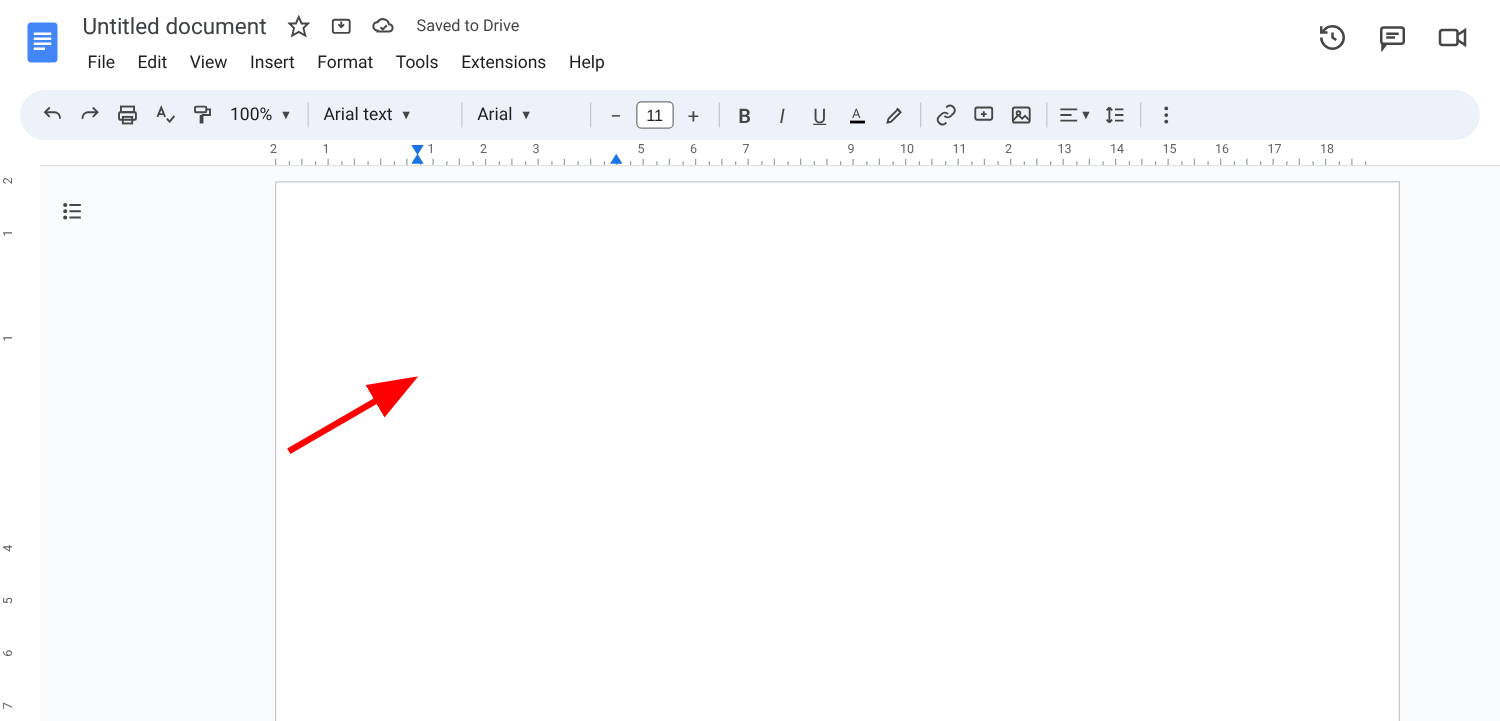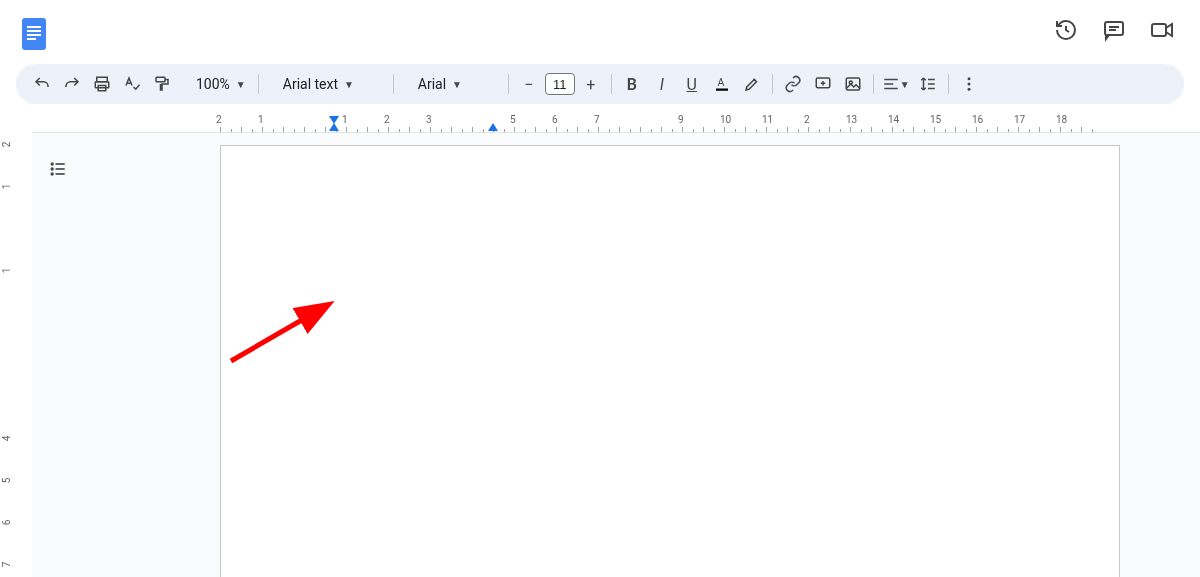--- a/index.html
+++ b/index.html
@@ -104,21 +104,20 @@
     background: #c7c7c7;
     margin: 0 4px;
   }
   .tb-text {
     font-size: 14px;
     color: #202124;
     padding: 0 6px;
     display: flex;
     align-items: center;
     gap: 6px;
-    margin-left: 12px;
   }
   .tb-input {
     width: 30px;
     height: 22px;
     border: 1px solid #747775;
     border-radius: 4px;
     text-align: center;
     font-size: 13px;
     background: #fff;
     color: #202124;
@@ -280,20 +279,52 @@
   <div class="logo">
     <svg viewBox="0 0 28 36">
       <rect x="2" y="2" width="24" height="32" rx="3" fill="#4285f4"></rect>
       <rect x="7" y="10" width="14" height="2" fill="#fff"></rect>
       <rect x="7" y="14" width="14" height="2" fill="#fff"></rect>
       <rect x="7" y="18" width="14" height="2" fill="#fff"></rect>
       <rect x="7" y="22" width="9" height="2" fill="#fff"></rect>
     </svg>
   </div>
   <div class="title-area">
+    <div class="title-row">
+      <span class="doc-title">Untitled document</span>
+      <span class="icon-btn">
+        <svg width="18" height="18" viewBox="0 0 24 24" fill="none" stroke="#444746" stroke-width="2">
+            <polygon points="12,2 15,9 22,9 17,14 19,22 12,18 5,22 7,14 2,9 9,9"></polygon>
+          </svg>
+      </span>
+      <span class="icon-btn">
+        <svg width="18" height="18" viewBox="0 0 24 24" fill="none" stroke="#444746" stroke-width="2">
+            <rect x="3" y="5" width="18" height="14" rx="2"></rect>
+            <path d="M9 10l3 3 3-3" fill="none"></path>
+            <path d="M12 7v6"></path>
+          </svg>
+      </span>
+      <span class="icon-btn">
+        <svg width="20" height="20" viewBox="0 0 24 24" fill="none" stroke="#444746" stroke-width="2">
+            <path d="M6 16a4 4 0 010-8 6 6 0 0111 2 3.5 3.5 0 010 7H6z" fill="none"></path>
+            <path d="M9 13l2 2 4-4"></path>
+          </svg>
+      </span>
+      <span class="saved-text">Saved to Drive</span>
+    </div>
+    <div class="menu-row">
+      <span class="menu-item">File</span>
+      <span class="menu-item">Edit</span>
+      <span class="menu-item">View</span>
+      <span class="menu-item">Insert</span>
+      <span class="menu-item">Format</span>
+      <span class="menu-item">Tools</span>
+      <span class="menu-item">Extensions</span>
+      <span class="menu-item">Help</span>
+    </div>
   </div>
   <div class="header-right">
     <span class="icon-btn">
       <svg width="24" height="24" viewBox="0 0 24 24" fill="none" stroke="#444746" stroke-width="2">
           <path d="M3 12a9 9 0 109-9 9 9 0 00-8 5"></path>
           <path d="M3 3v5h5"></path>
           <path d="M12 8v4l3 2"></path>
         </svg>
     </span>
     <span class="icon-btn">

